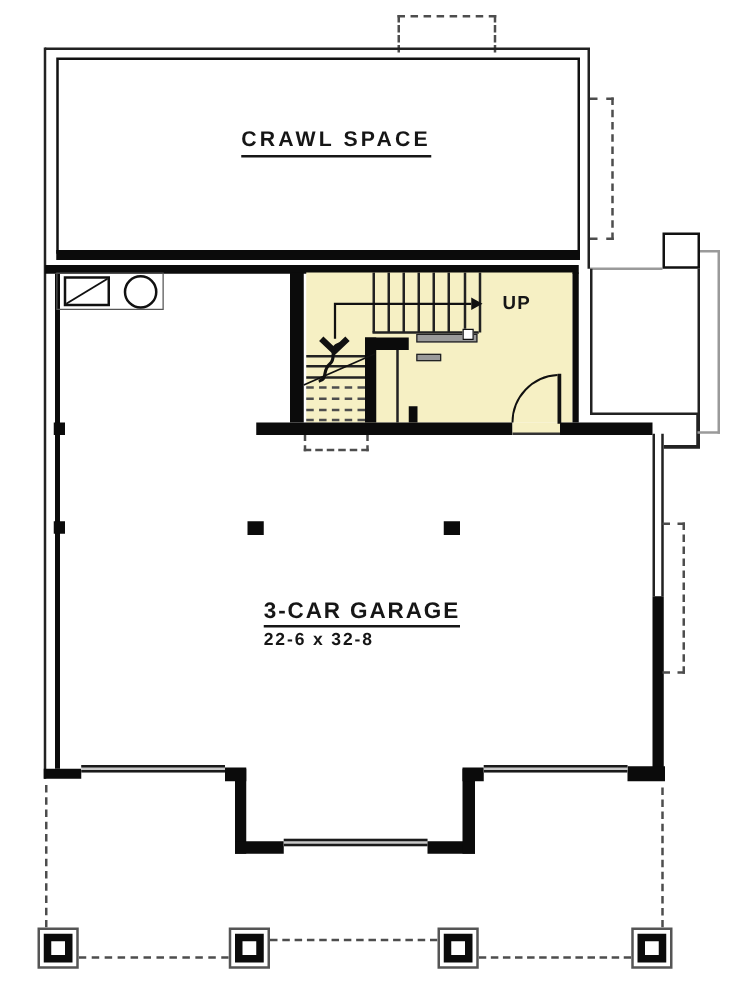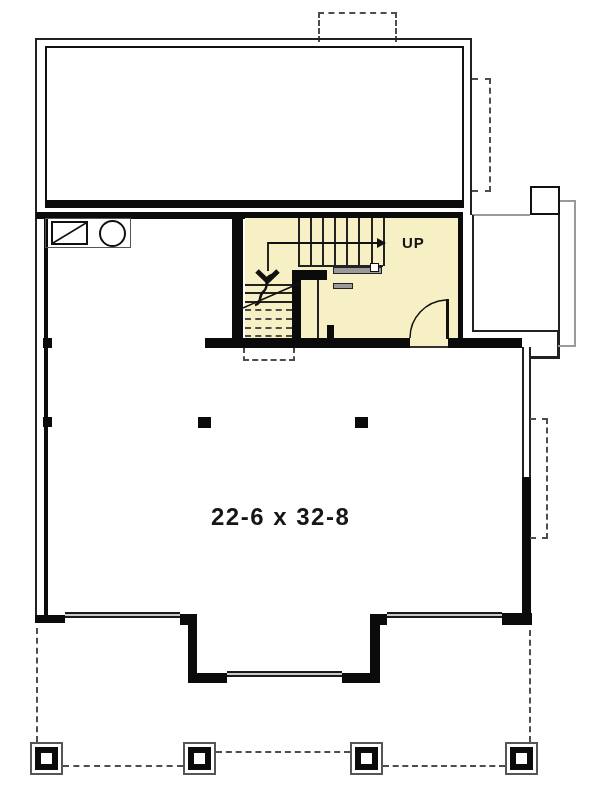--- a/index.html
+++ b/index.html
@@ -14,21 +14,21 @@
   .box2{border:2px solid #111;box-sizing:border-box;background:#fff}
   .box15{border:2px solid #555;box-sizing:border-box}
   .dash-l{border-left:2px dashed #4d4d4d}
   .dash-t{border-top:2px dashed #4d4d4d}
   .dash-tb-r{border-top:2px dashed #4d4d4d;border-bottom:2px dashed #4d4d4d;border-right:2px dashed #4d4d4d}
   .dash-ltr{border-left:2px dashed #4d4d4d;border-top:2px dashed #4d4d4d;border-right:2px dashed #4d4d4d}
   .dash-lbr{border-left:2px dashed #4d4d4d;border-bottom:2px dashed #4d4d4d;border-right:2px dashed #4d4d4d}
   .lbl{position:absolute;white-space:nowrap;font-weight:bold;color:#161616}
   .crawl-lbl{font-size:17px;letter-spacing:2.5px;border-bottom:2px solid #161616;padding-bottom:2px}
   .garage-lbl{font-size:18px;letter-spacing:1.5px;border-bottom:2px solid #161616;padding-bottom:1px}
-  .dims-lbl{font-size:24px;letter-spacing:1.5px}
+  .dims-lbl{font-size:14px;letter-spacing:1.5px}
   .up-lbl{font-size:15px;letter-spacing:1px}
   .post{position:absolute;width:33px;height:33px;border:2px solid #555;box-sizing:border-box;background:#fff}
   .post-inner{position:absolute;left:3px;top:3px;right:3px;bottom:3px;background:#0b0b0b}
   .post-core{position:absolute;left:9px;top:9px;width:11px;height:11px;background:#fff}
   .rail{background:#9a9a9a;border:1px solid #222;box-sizing:border-box}
   svg.overlay{position:absolute;left:0;top:0;width:600px;height:785px;pointer-events:none}
 </style>
 </head>
 <body>
 
@@ -151,16 +151,18 @@
     <polygon points="377,238 386,243 377,248" fill="#111"></polygon>
     <polyline points="257,271 267.5,281 278,271" fill="none" stroke="#111" stroke-width="5"></polyline>
 
     <line x1="243" y1="308" x2="300" y2="283" stroke="#111" stroke-width="1.5"></line>
     <path d="M272,275 C262,278 270,286 264,291 C257,297 263,303 255,305" fill="none" stroke="#111" stroke-width="2.5"></path>
 
     <line x1="447.5" y1="299" x2="447.5" y2="339" stroke="#111" stroke-width="3"></line>
     <path d="M410,338 A38,38 0 0 1 446,300" fill="none" stroke="#111" stroke-width="1.5"></path>
   </svg>
 
+  <div class="lbl crawl-lbl" style="left:193px;top:102px">CRAWL SPACE</div>
   <div class="lbl up-lbl" style="left:402px;top:234px">UP</div>
+  <div class="lbl garage-lbl" style="left:211px;top:478px">3-CAR GARAGE</div>
   <div class="lbl dims-lbl" style="left:211px;top:503px">22-6 x 32-8</div>
 
 </div>
 
 </body></html>

